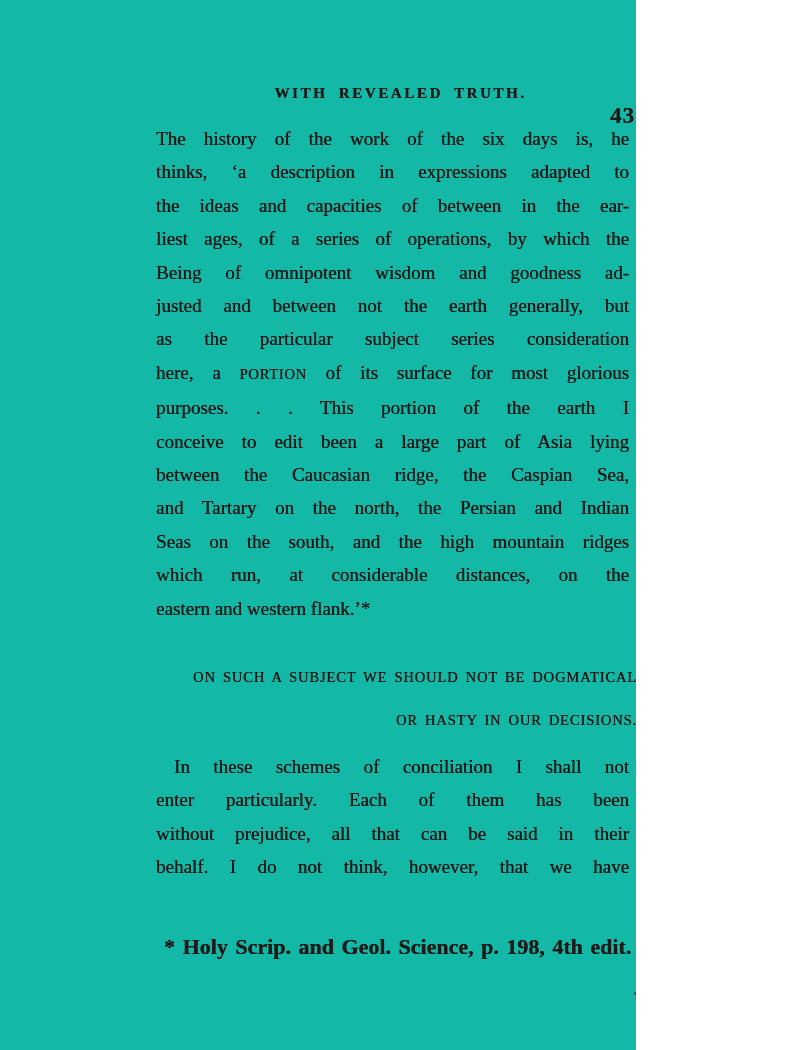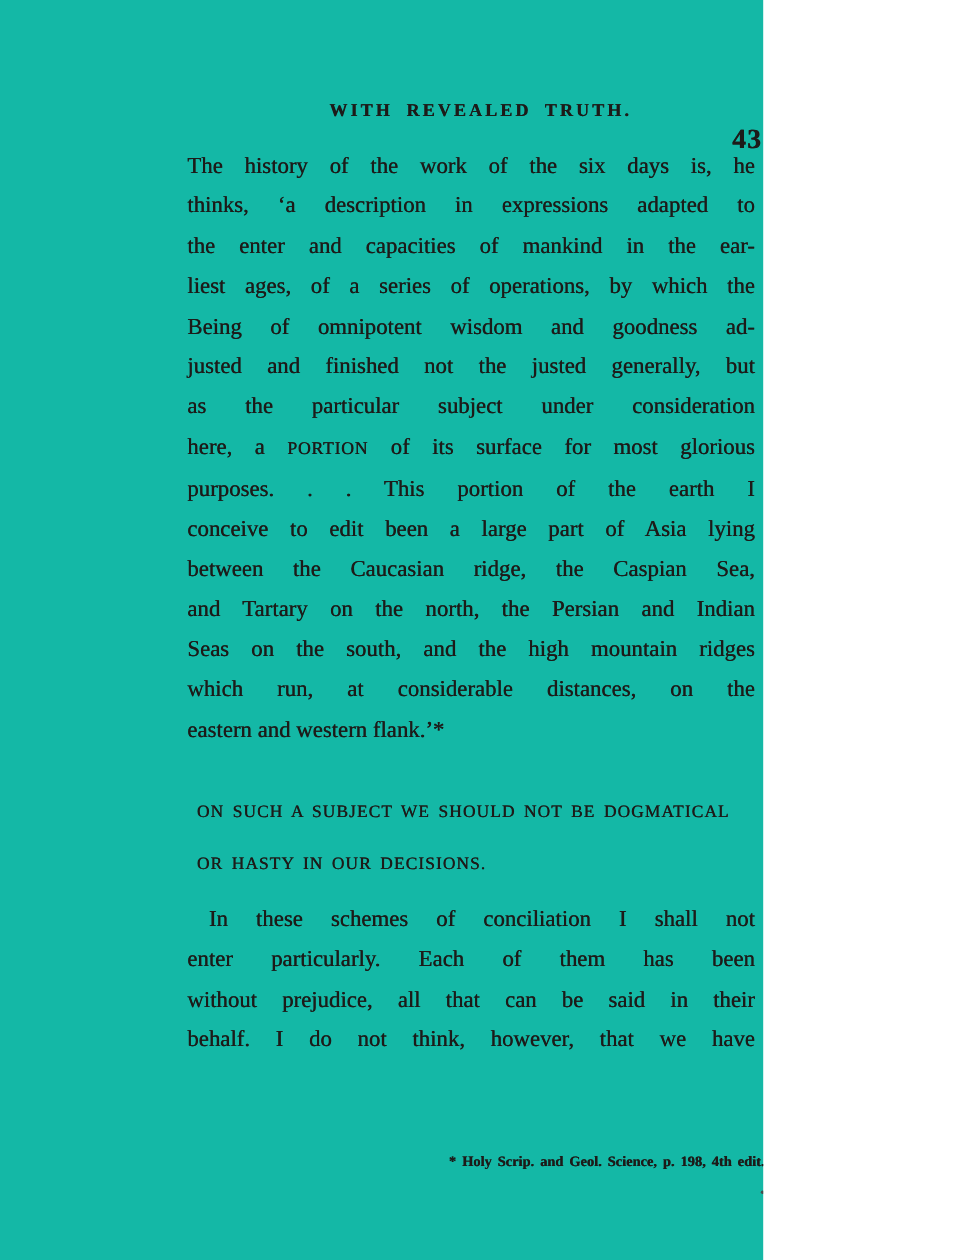--- a/index.html
+++ b/index.html
@@ -71,32 +71,31 @@
     left: 164px;
     width: 473px;
     top: 656px;
     margin: 0;
     font-size: 14.5px;
     font-weight: normal;
     letter-spacing: 0.9px;
     word-spacing: 2.5px;
     line-height: 43px;
   }
-  .section-heading .line { text-align: left; }
+  .section-heading .line { text-align: right; }
   
   .footnote {
     position: absolute;
     left: 164px;
     width: 473px;
     top: 934px;
-    font-size: 12px;
+    font-size: 22px;
     font-weight: bold;
-    text-align: right;
+    text-align: left;
     word-spacing: 2px;
-    margin-top: 27px;
   }
   
   .speck {
     position: absolute;
     left: 634px;
     top: 992px;
     width: 3px;
     height: 3px;
     border-radius: 50%;
     background: #4a4a4a;
@@ -108,25 +107,25 @@
 <div class="page">
 
   <header class="running-header">
     <span class="running-title">WITH REVEALED TRUTH.</span>
     <span class="page-number">43</span>
   </header>
 
   <div class="paragraph paragraph-1">
       <div class="line">The history of the work of the six days is, he</div>
       <div class="line">thinks, ‘a description in expressions adapted to</div>
-      <div class="line">the enter and capacities of mankind in the ear-</div>
+      <div class="line">the ideas and capacities of between in the ear-</div>
       <div class="line">liest ages, of a series of operations, by which the</div>
       <div class="line">Being of omnipotent wisdom and goodness ad-</div>
-      <div class="line">justed and finished not the justed generally, but</div>
-      <div class="line">as the particular subject under consideration</div>
+      <div class="line">justed and between not the earth generally, but</div>
+      <div class="line">as the particular subject series consideration</div>
       <div class="line">here, a <span class="smallcaps">PORTION</span> of its surface for most glorious</div>
       <div class="line">purposes. .  .  This portion of the earth I</div>
       <div class="line">conceive to edit been a large part of Asia lying</div>
       <div class="line">between the Caucasian ridge, the Caspian Sea,</div>
       <div class="line">and Tartary on the north, the Persian and Indian</div>
       <div class="line">Seas on the south, and the high mountain ridges</div>
       <div class="line">which run, at considerable distances, on the</div>
       <div class="line last-left">eastern and western flank.’*</div>
     </div>
 

